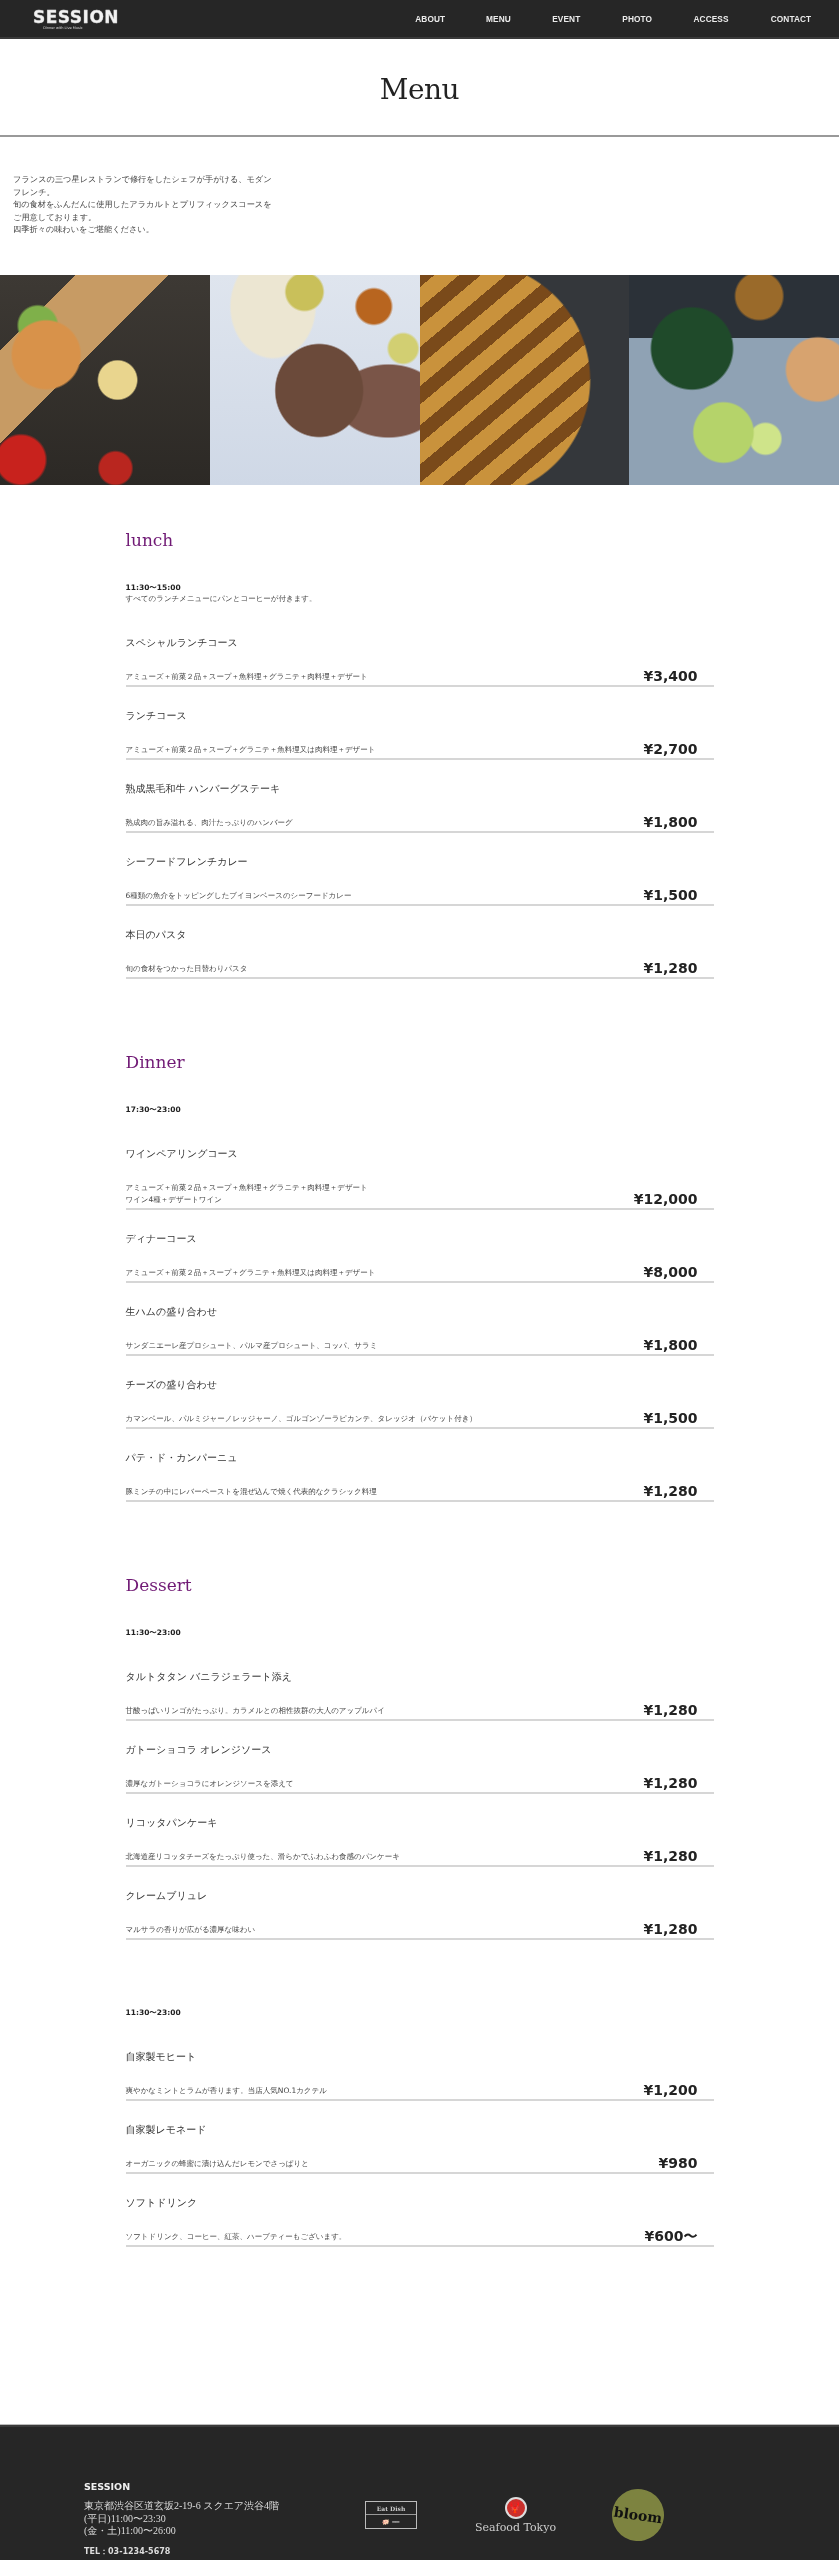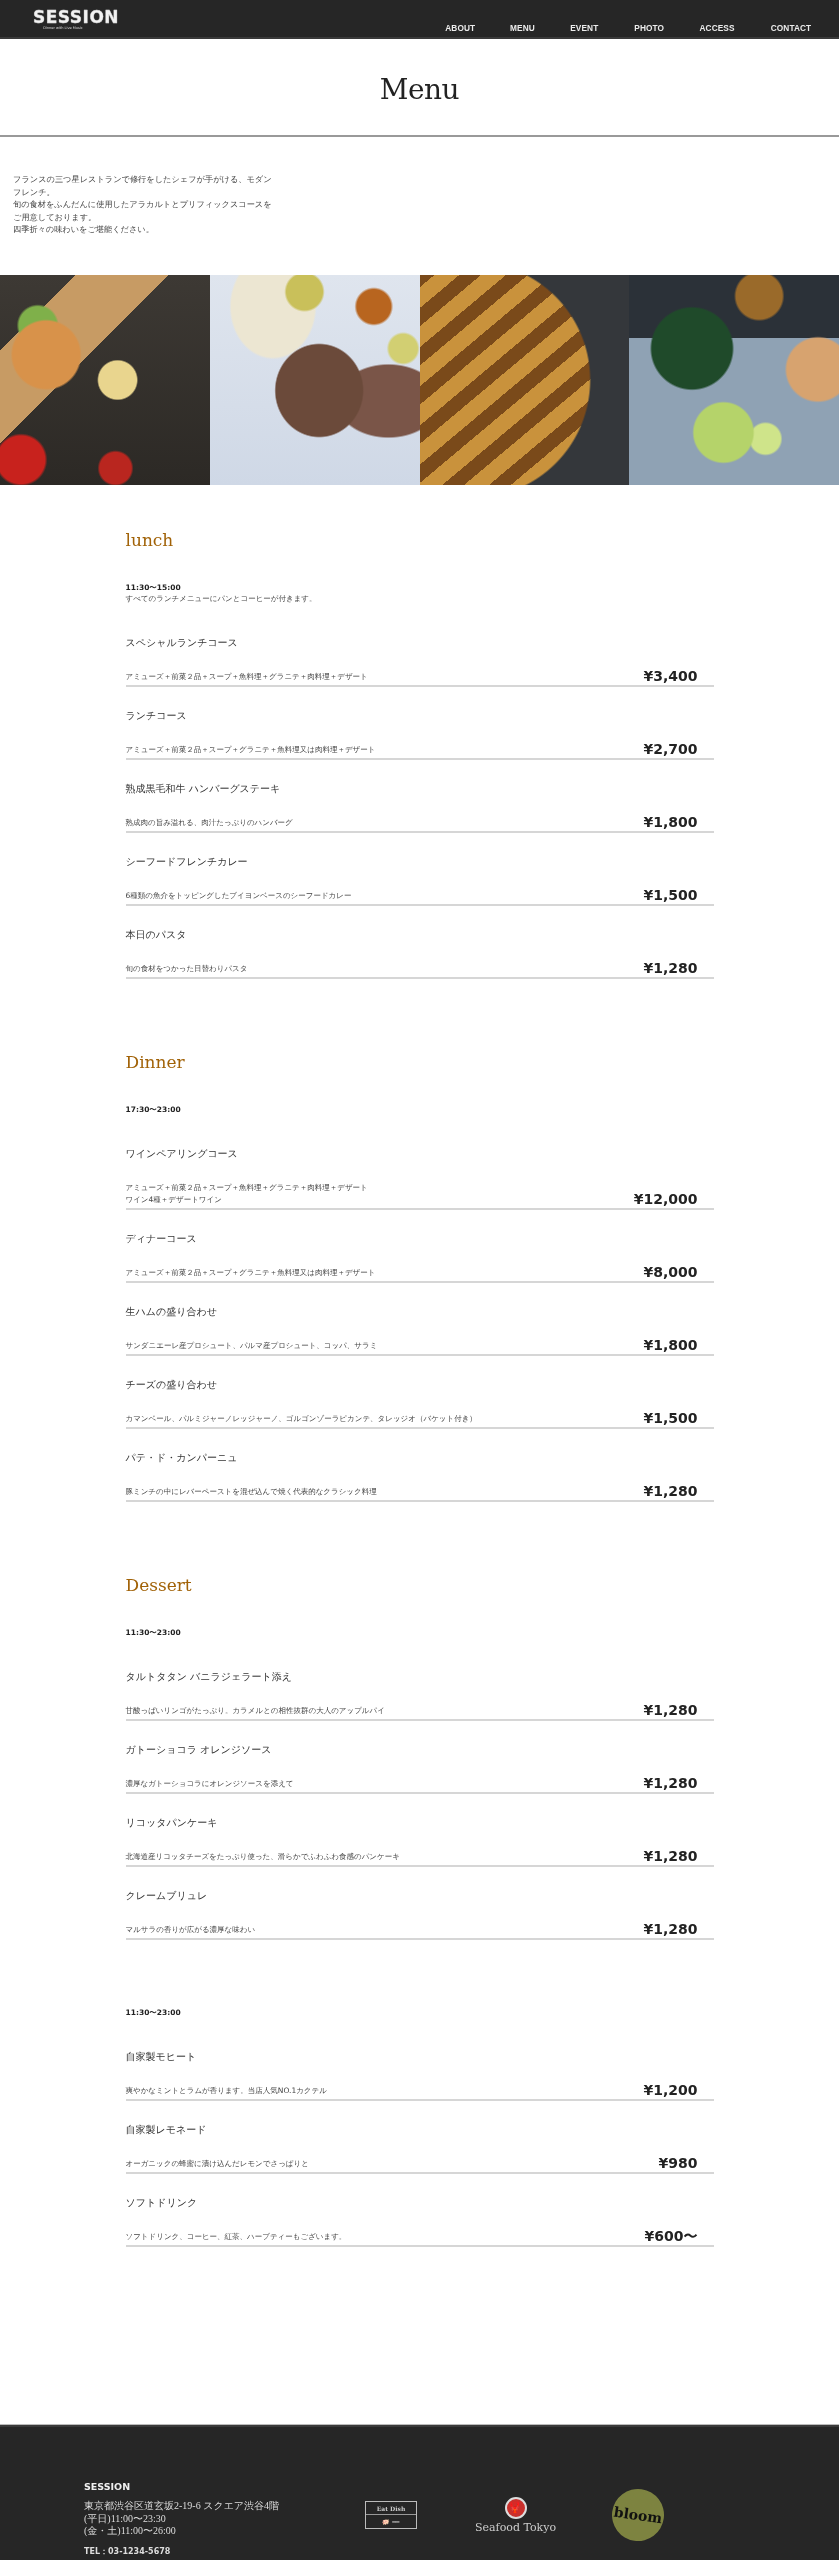--- a/index.html
+++ b/index.html
@@ -4,21 +4,21 @@
 <style>
   * { box-sizing: border-box; margin: 0; padding: 0; }
   html, body { width: 839px; background: #ffffff; }
   body { font-family: "DejaVu Sans", "Liberation Sans", sans-serif; color: #333; }
 
   
   .header { height: 39px; background: #262626; position: relative; border-bottom: 2px solid #3a3a3a; }
   .logo { position: absolute; left: 33px; top: 8px; width: 76px; height: 24px; }
   .logo-text { font-family: "DejaVu Sans", sans-serif; font-weight: bold; font-size: 17px; color: #f2f2f2; letter-spacing: 0.5px; line-height: 18px; text-shadow: 0 0 1px #999; -webkit-text-stroke: 0.3px #ccc; }
   .logo-sub { font-size: 3.5px; color: #ddd; text-align: center; margin-left: 10px; width: 40px; line-height: 5px; }
-  .nav { position: absolute; right: 26px; top: 14px; height: 28px; display: flex; align-items: center; gap: 12px; }
+  .nav { position: absolute; right: 26px; top: 5px; height: 28px; display: flex; align-items: center; gap: 18px; }
   .nav a { font-family: "Liberation Sans", sans-serif; font-weight: bold; font-size: 9px; color: #ececec; text-decoration: none; margin-left: 21px; letter-spacing: 0.1px; transform: scaleX(0.92); }
 
   
   .page-title-wrap { height: 98px; display: flex; align-items: center; justify-content: center; border-bottom: 2px solid #999; }
   .page-title { font-family: "DejaVu Serif", "Liberation Serif", serif; font-size: 28px; color: #222; font-weight: normal; letter-spacing: -0.5px; margin-top: 4px; }
 
   
   .intro { width: 260px; margin: 36px auto 0; font-size: 8.2px; line-height: 12.5px; color: #444; height: 102px; }
 
   
@@ -48,21 +48,21 @@
       radial-gradient(circle at 30% 35%, #1f4a2a 0 20%, transparent 21%),
       radial-gradient(circle at 45% 75%, #b5d36a 0 15%, transparent 16%),
       radial-gradient(circle at 90% 45%, #d7a36f 0 14%, transparent 15%),
       radial-gradient(circle at 65% 78%, #cfe48a 0 7%, transparent 8%),
       radial-gradient(circle at 62% 10%, #9a6a2a 0 10%, transparent 11%),
       linear-gradient(180deg, #2b3138 0 30%, #8fa2b4 30%); }
 
   
   .menu { width: 588px; margin: 0 auto; padding-top: 40px; }
   .section { margin-bottom: 68px; }
-  .section-title { font-family: "DejaVu Serif", "Liberation Serif", serif; font-size: 17px; color: #a16207; font-weight: normal; height: 30px; line-height: 30px; }
+  .section-title { font-family: "DejaVu Serif", "Liberation Serif", serif; font-size: 17px; color: #701a75; font-weight: normal; height: 30px; line-height: 30px; }
   .section-hours { font-size: 7.5px; font-weight: bold; color: #222; margin-top: 28px; line-height: 10px; }
   .section-note { font-size: 7.5px; color: #444; line-height: 11px; }
   .items { margin-top: 28px; }
   .item { border-bottom: 2px solid #d6d6d6; padding-top: 4px; padding-bottom: 2px; margin-bottom: 18px; }
   .item-name { font-size: 10px; color: #333; line-height: 14px; margin-bottom: 8px; }
   .item-row { display: flex; justify-content: space-between; align-items: flex-end; }
   .item-desc { font-size: 7.5px; color: #444; line-height: 12px; white-space: pre-line; margin-top: 13px; }
   .item-price { font-size: 14px; font-weight: bold; color: #222; margin-right: 16px; line-height: 13px; }
 
   

